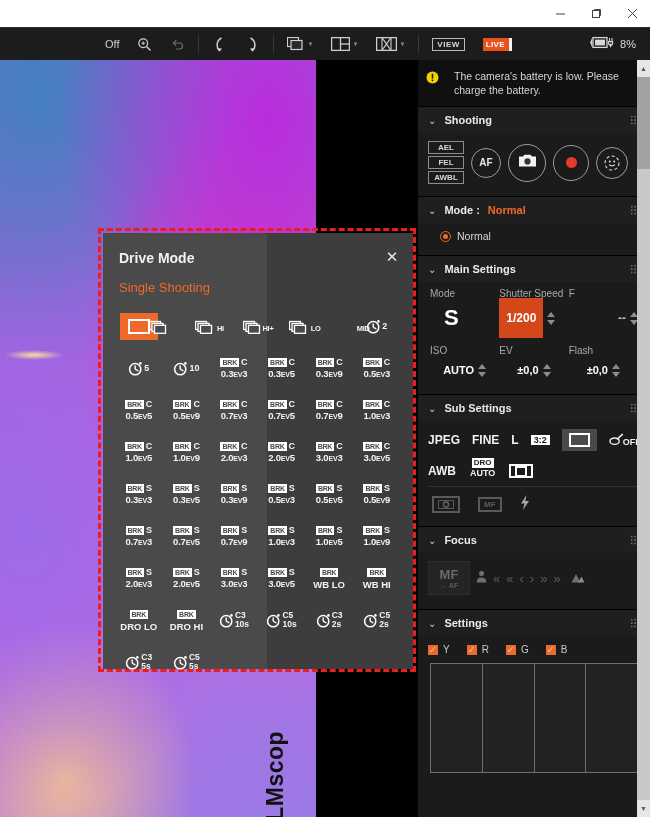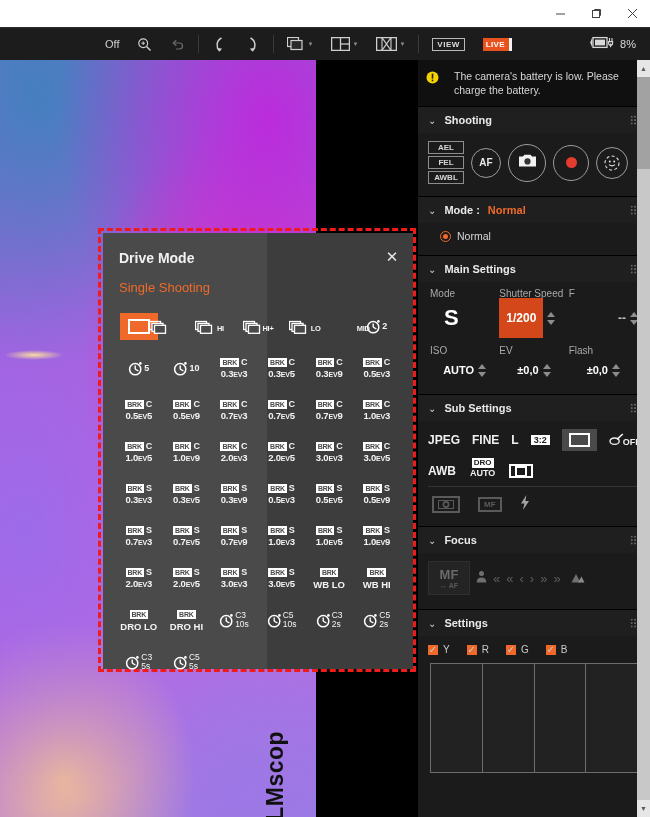--- a/index.html
+++ b/index.html
@@ -67,21 +67,21 @@
   .frameicon{ width:22px; height:15px; border:2.5px solid #fff; }
   .brk-tag{ font-size:7px; font-weight:bold; background:#fff; color:#4a4a4a;
      padding:0px 2px; letter-spacing:-.2px; line-height:9px; }
   .brk-top{ display:flex; align-items:center; gap:2px; height:12px; }
   .brk-letter{ font-size:9px; font-weight:bold; }
   .brk-bot{ font-size:9.5px; font-weight:bold; letter-spacing:-.2px; line-height:11px; }
   .brk-bot .ev{ font-size:7px; }
   .timer-row{ display:flex; align-items:center; gap:1px; }
   .timer-row .num{ font-size:9px; font-weight:bold; }
   .timer-stack{ display:flex; flex-direction:column; align-items:flex-start; line-height:9px; }
-  .timer-stack span{ font-size:8.5px; font-weight:normal; }
+  .timer-stack span{ font-size:8.5px; font-weight:bold; }
   .burst{ display:flex; align-items:flex-end; gap:1px; }
   .burst .sfx{ font-size:7.5px; font-weight:bold; letter-spacing:-.3px; padding-bottom:1px;padding-left:48px;}
   .wbtxt{ font-size:9.5px; font-weight:bold; letter-spacing:0px; }
 
   
   .panel{ position:absolute; left:418px; top:60px; width:232px; height:757px;
      background:#1b1b1b; }
   .alert{ background:#101010; padding:9px 10px 9px 8px; display:flex; gap:7px; align-items:flex-start;
      border-bottom:1px solid #000; }
   .alert .ico{ flex:0 0 auto; margin-top:1px; }

